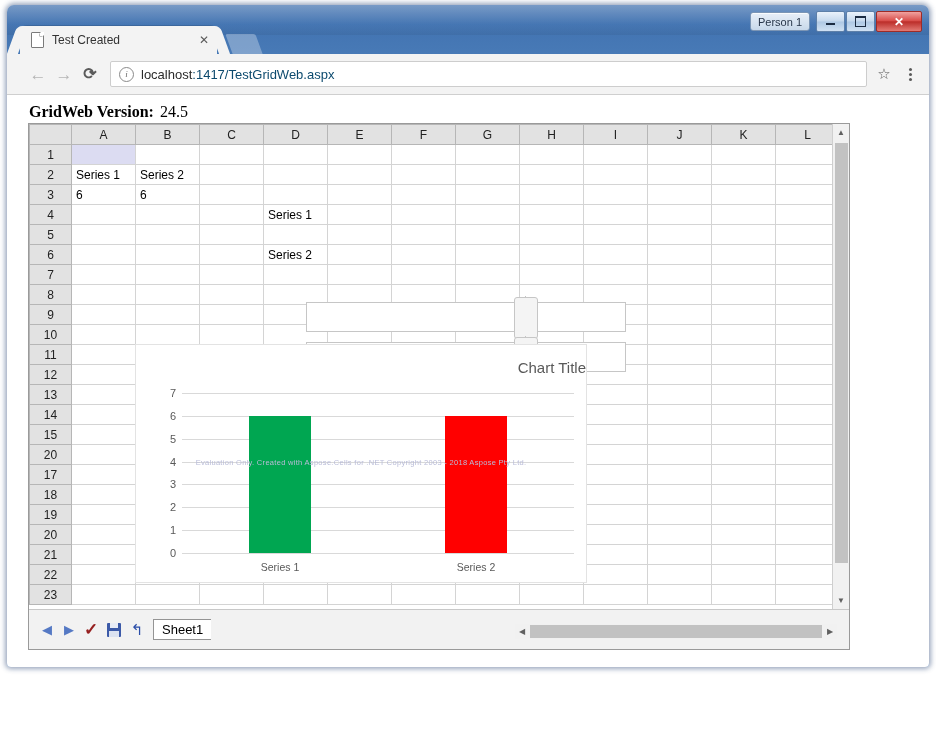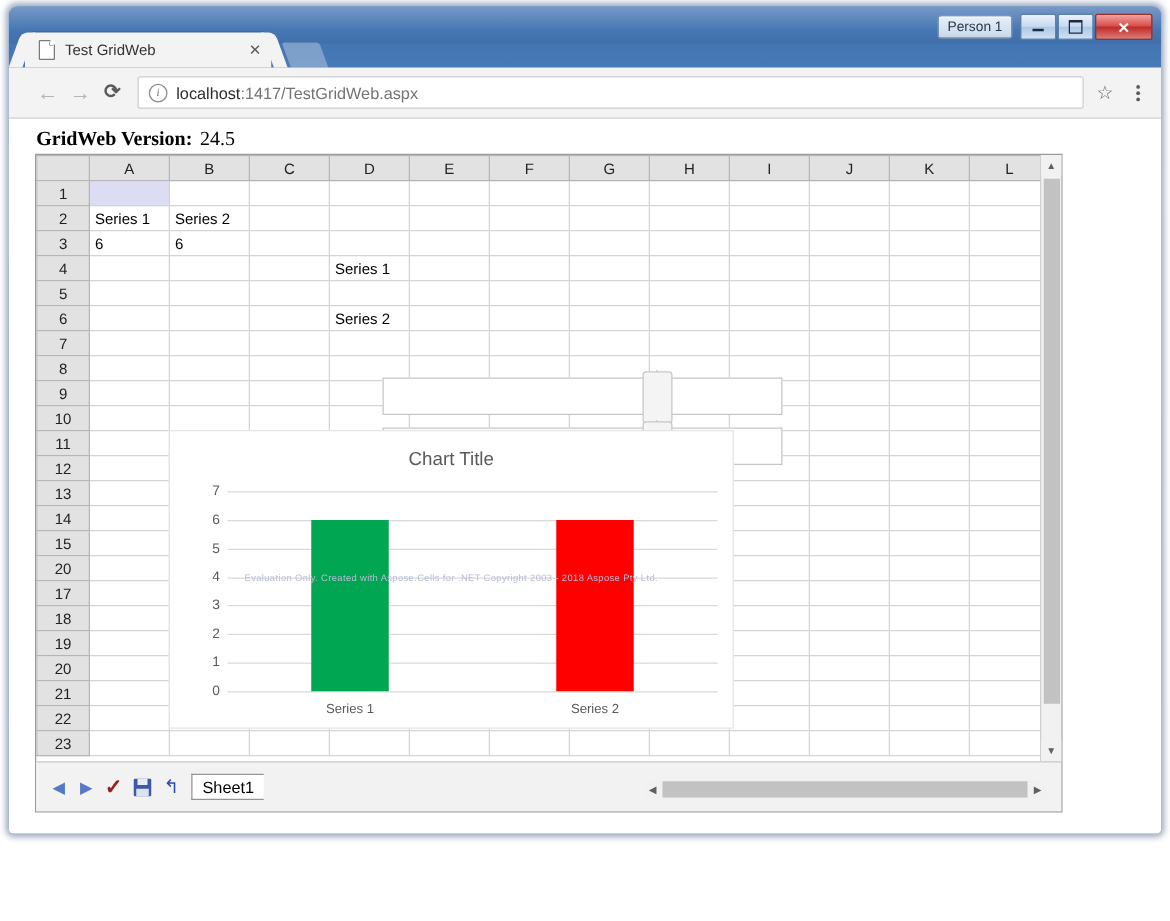--- a/index.html
+++ b/index.html
@@ -142,21 +142,21 @@
   }
   .info-icon {
     width: 13px; height: 13px; flex: 0 0 13px;
     border: 1px solid #8a8a8a; border-radius: 50%;
     color: #6d6d6d; font-size: 9px; font-style: italic;
     display: flex; align-items: center; justify-content: center;
     font-family: "Liberation Serif", serif;
     margin-right: 7px;
   }
   .url-host { font-size: 13px; color: #2b2b2b; }
-  .url-rest { font-size: 13px; color: #737373; }
+  .url-rest { font-size: 13px; color: #0c4a6e; }
   .star-btn {
     width: 26px; height: 26px; flex: 0 0 26px;
     display: flex; align-items: center; justify-content: center;
     font-size: 15px; color: #5a5a5a; margin-left: 4px;
   }
   .menu-btn {
     width: 22px; height: 26px; flex: 0 0 22px;
     display: flex; flex-direction: column; align-items: center; justify-content: center;
     gap: 2px; margin-left: 2px;
   }
@@ -249,21 +249,21 @@
     position: absolute;
     left: 106px; top: 220px;
     width: 452px; height: 239px;
     background: #ffffff;
     border: 1px solid #e3e3e3;
     box-sizing: border-box;
     overflow: hidden;
   }
   #chart-title {
     position: absolute; left: 0; top: 14px; width: 100%;
-    text-align: center;
+    text-align: right;
     font-size: 15px; color: #595959;
     font-family: "Liberation Sans", sans-serif;
   }
   #plot { position: absolute; left: 0; top: 0; width: 100%; height: 100%; }
   .ytick {
     position: absolute;
     font-size: 11px; color: #595959;
     text-align: right; width: 22px;
     transform: translateY(-50%);
   }
@@ -386,21 +386,21 @@
         </div>
         <div class="winbtn close">
           <span>✕</span>
         </div>
       </div>
     </div>
 
     <div id="tabstrip">
       <div class="tab">
         <div class="tab-favicon"></div>
-        <div class="tab-title">Test GridWeb</div>
+        <div class="tab-title">Test Created</div>
         <div class="tab-close">✕</div>
       </div>
       <div class="newtab"></div>
     </div>
 
     <div id="toolbar">
       <div class="navbtn back">←</div>
       <div class="navbtn fwd">→</div>
       <div class="navbtn reload">⟳</div>
       <div id="omnibox">

